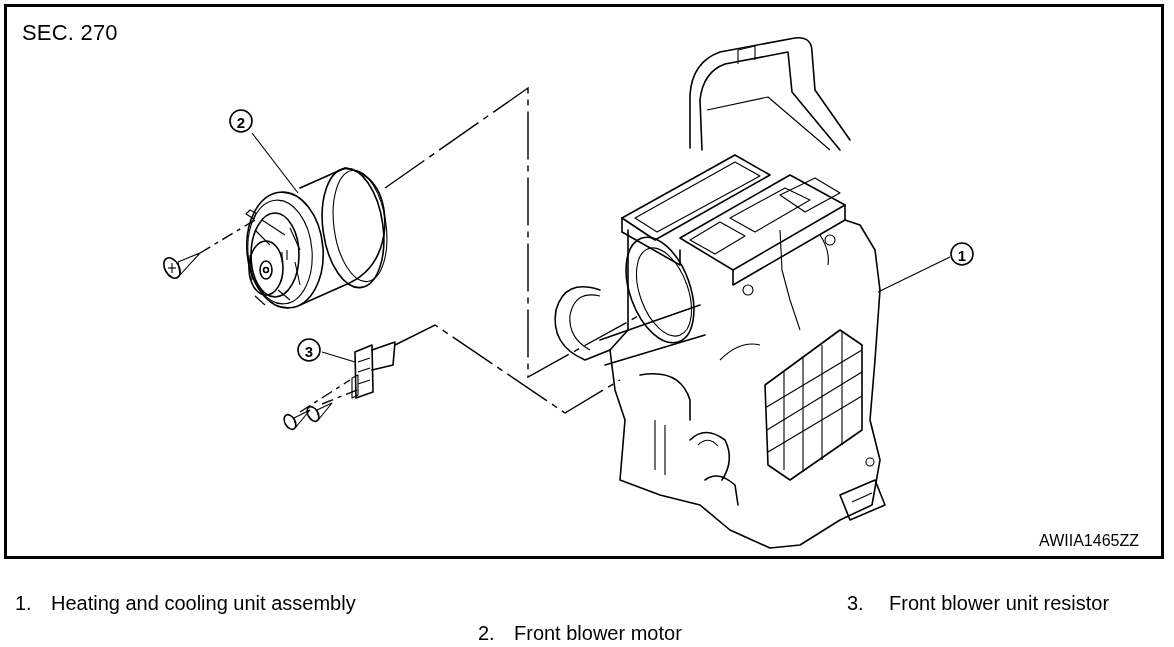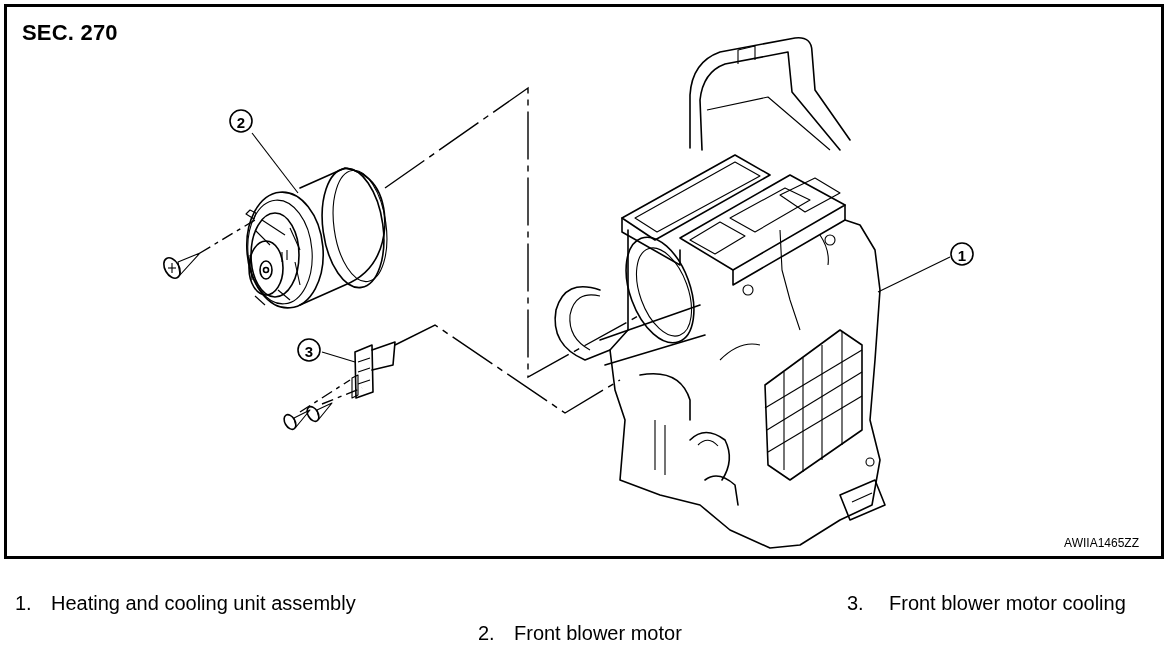--- a/index.html
+++ b/index.html
@@ -1,21 +1,21 @@
 <!DOCTYPE html>
 <html><head>
   <meta charset="utf-8">
   <style>
     html, body { margin: 0; padding: 0; background: #ffffff; }
     body { width: 1174px; height: 647px; position: relative; overflow: hidden;
            font-family: "Liberation Sans", sans-serif; color: #000; }
     .frame { position: absolute; left: 4px; top: 4px; width: 1154px; height: 549px;
              border: 3px solid #000; background: #fff; }
-    .sec-title { position: absolute; left: 15px; top: 13px; font-weight: bold; font-size: 22px; letter-spacing: 0.2px; }
-    .fig-id { position: absolute; right: 22px; bottom: 6px; font-size: 12px; }
+    .sec-title { position: absolute; left: 15px; top: 13px; font-weight: normal; font-size: 22px; letter-spacing: 0.2px; }
+    .fig-id { position: absolute; right: 22px; bottom: 6px; font-size: 16px; }
     svg.drawing { position: absolute; left: 0; top: 0; width: 1174px; height: 560px; }
     .legend { position: absolute; top: 592px; left: 0; width: 944px; height: 30px; font-size: 20px; }
     .legend-item { position: absolute; white-space: nowrap; }
     .legend-item .num { display: inline-block; }
     .ln { stroke: #000; stroke-width: 1.6; fill: none; stroke-linejoin: round; stroke-linecap: round; }
     .ln-thin { stroke: #000; stroke-width: 1.1; fill: none; stroke-linejoin: round; }
     .dash { stroke: #000; stroke-width: 1.4; fill: none; stroke-dasharray: 48 6 6 6; }
     .callout-circle { stroke: #000; stroke-width: 1.6; fill: #fff; }
     .callout-text { font-family: "Liberation Sans", sans-serif; font-size: 15px; font-weight: bold; text-anchor: middle; dominant-baseline: central; }
   </style>
@@ -168,15 +168,15 @@
 </svg>
 
 <div class="legend">
   <div class="legend-item" style="left:15px;">
     <span class="num" style="width:36px;">1.</span><span>Heating and cooling unit assembly</span>
   </div>
   <div class="legend-item" style="left:478px;margin-top:30px;">
     <span class="num" style="width:36px;">2.</span><span>Front blower motor</span>
   </div>
   <div class="legend-item" style="left:847px;">
-    <span class="num" style="width:42px;">3.</span><span>Front blower motor cooling</span>
+    <span class="num" style="width:42px;">3.</span><span>Front blower unit resistor</span>
   </div>
 </div>
 
 </body></html>

